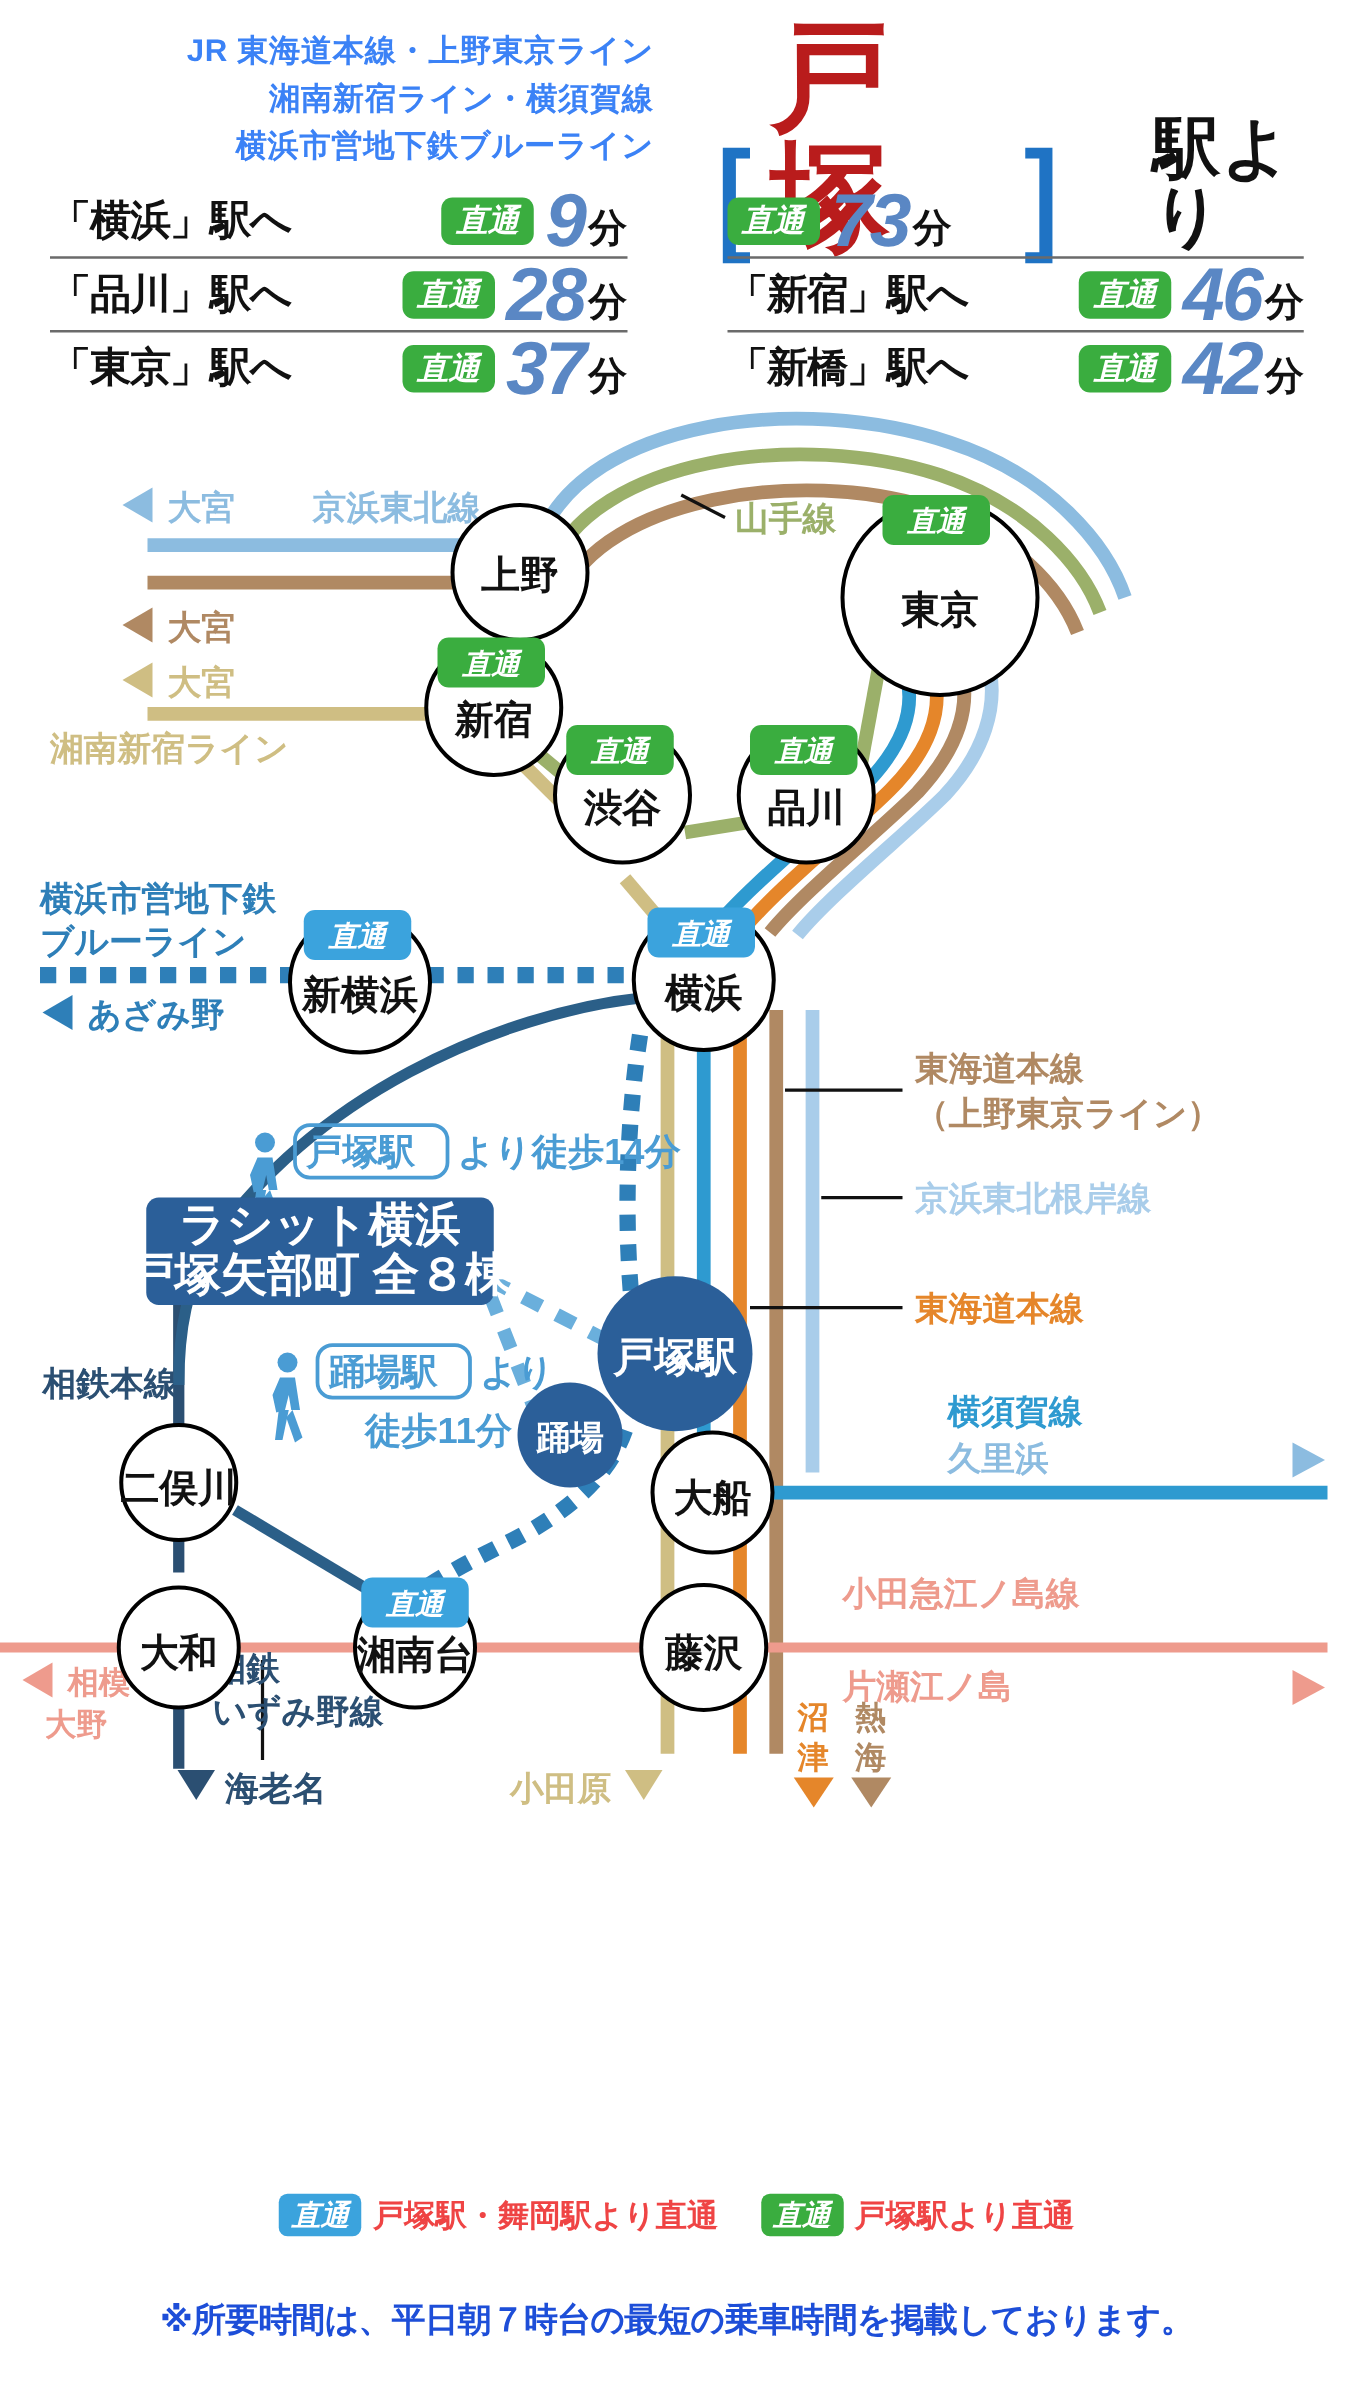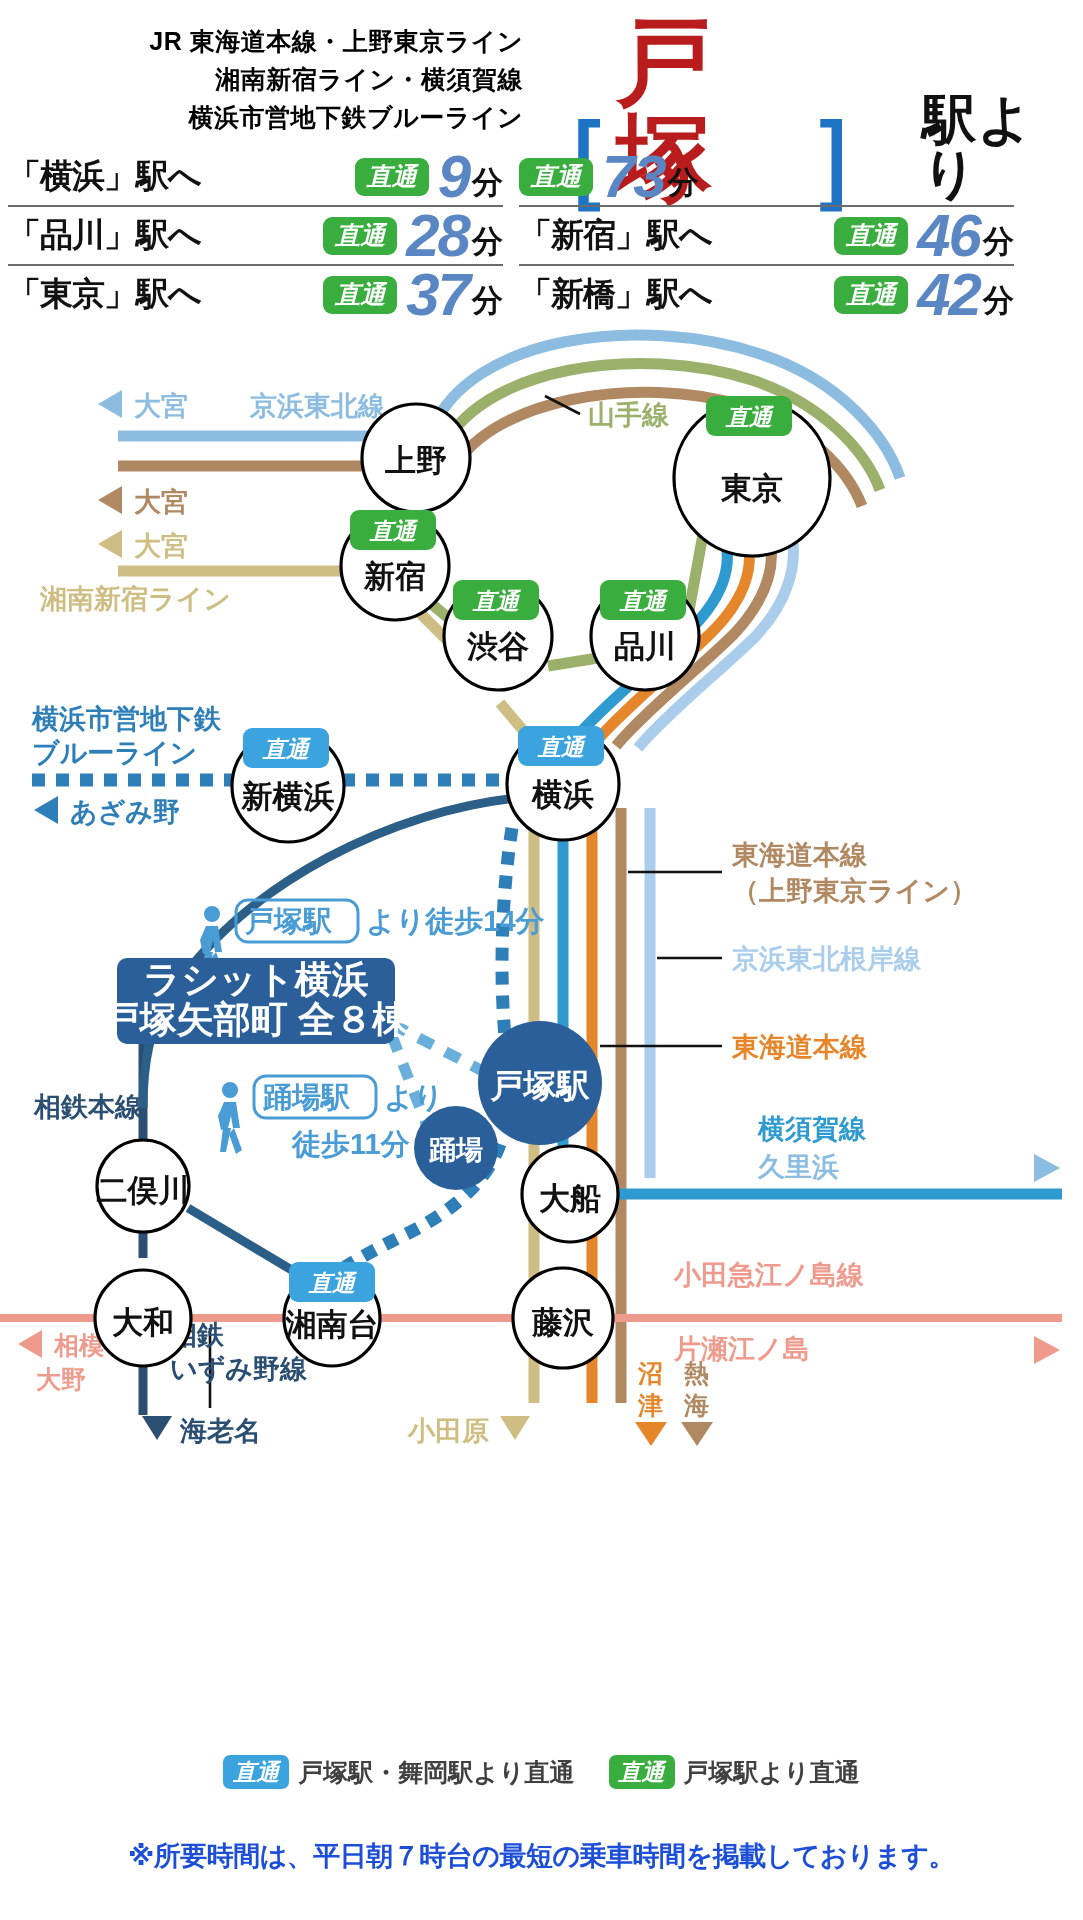--- a/index.html
+++ b/index.html
@@ -3,35 +3,35 @@
 <meta charset="utf-8">
 <style>
   html,body{margin:0;padding:0;background:#fff;}
   body{width:1083px;height:1920px;position:relative;
        font-family:"Liberation Sans","DejaVu Sans",sans-serif;
        color:#000;overflow:hidden;}
 
   
   .header{position:absolute;left:0;top:0;width:1083px;height:300px;}
   .hdr-lines{position:absolute;right:560px;top:22px;text-align:right;
-             color:#000000;font-size:25px;line-height:1.52;font-weight:700;
+             color:#3b82f6;font-size:25px;line-height:1.52;font-weight:700;
              letter-spacing:.5px;white-space:nowrap;}
   .hdr-station-wrap{position:absolute;left:508px;top:14px;
                     display:flex;align-items:flex-end;}
   .brk{color:#1f73c4;font-size:104px;line-height:1;font-weight:700;
        margin:0 2px;position:relative;top:2px;}
   .hdr-station{color:#b91c1c;font-size:96px;font-weight:800;line-height:1;
                letter-spacing:2px;}
   .hdr-suffix{color:#111;font-size:54px;font-weight:800;line-height:1;
               margin-left:10px;position:relative;top:-6px;letter-spacing:1px;}
 
   
   .times{position:absolute;left:0;top:148px;width:1083px;height:175px;
          display:flex;}
-  .tcol{width:495px;margin:0 8px;}
+  .tcol{width:495px;margin:0 40px;}
   .trow{display:flex;align-items:center;justify-content:space-between;
         height:57px;border-bottom:2px solid #6b6b6b;}
   .trow:last-child{border-bottom:none;}
   .trow .dest{font-size:33px;font-weight:800;color:#111;letter-spacing:-1px;
               white-space:nowrap;}
   .trow .rt{display:flex;align-items:center;}
   .badge{display:inline-flex;align-items:center;justify-content:center;
          border-radius:9px;color:#fff;font-weight:800;font-style:italic;
          letter-spacing:0px;}
   .badge.green{background:#3aad3f;}
@@ -44,21 +44,21 @@
 
   
   .map{position:absolute;left:0;top:318px;width:1083px;height:1430px;}
   .map svg{display:block;}
 
   
   .legend{position:absolute;left:0;top:1755px;width:1083px;
           display:flex;justify-content:center;align-items:center;gap:34px;}
   .lg-item{display:flex;align-items:center;gap:9px;}
   .badge.sm{width:66px;height:34px;font-size:23px;border-radius:7px;}
-  .lg-text{font-size:25px;font-weight:700;color:#404040;white-space:nowrap;}
+  .lg-text{font-size:25px;font-weight:700;color:#ef4444;white-space:nowrap;}
   .note{position:absolute;left:0;top:1838px;width:1083px;text-align:center;
         font-size:27px;font-weight:700;color:#1d4ed8;letter-spacing:-.5px;}
 </style>
 </head>
 <body>
 
 <div class="header">
   <div class="hdr-lines">
     <div>JR 東海道本線・上野東京ライン</div>
     <div>湘南新宿ライン・横須賀線</div>

